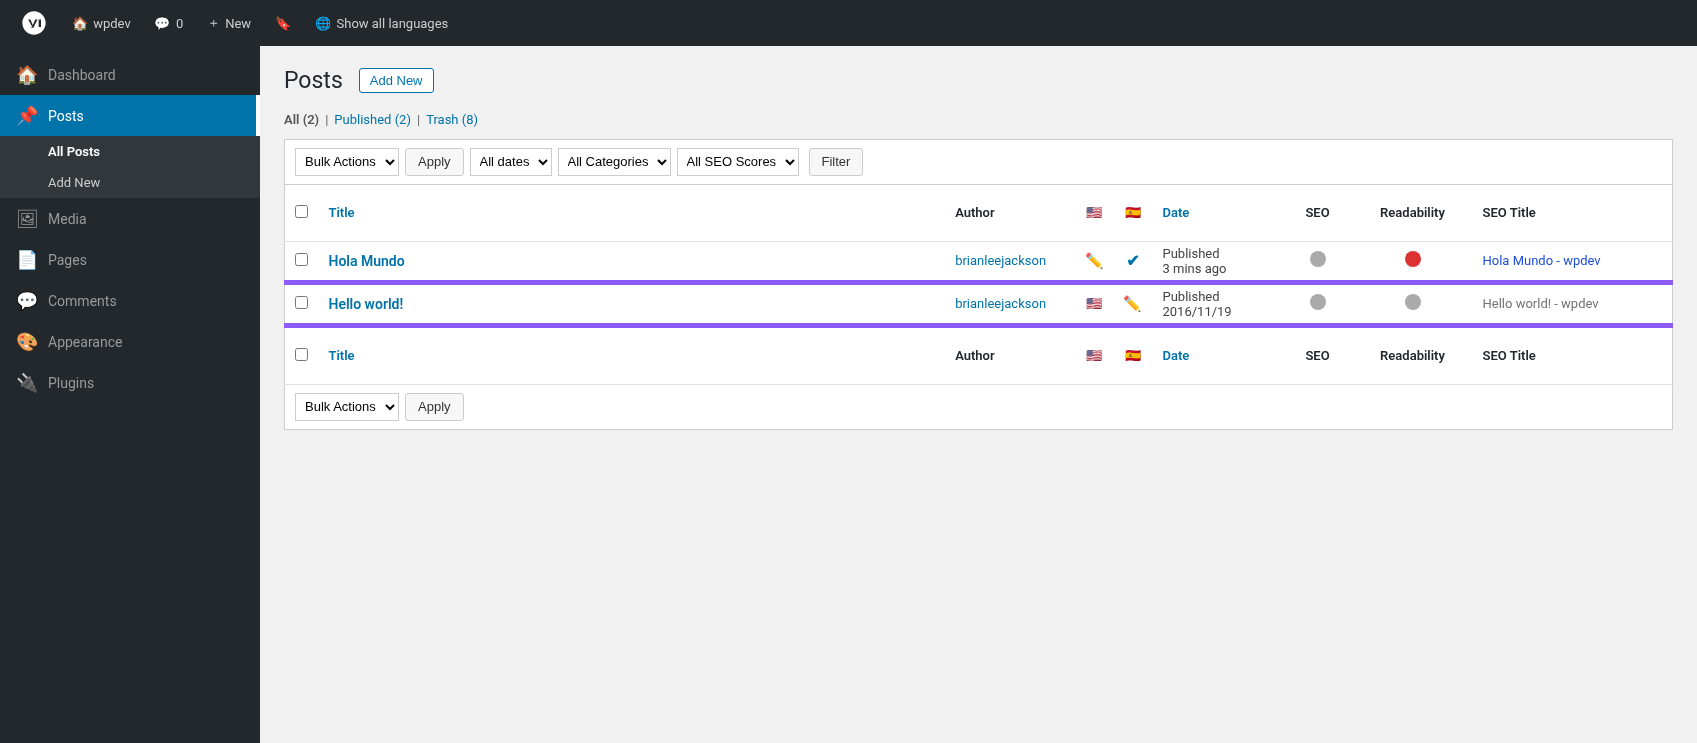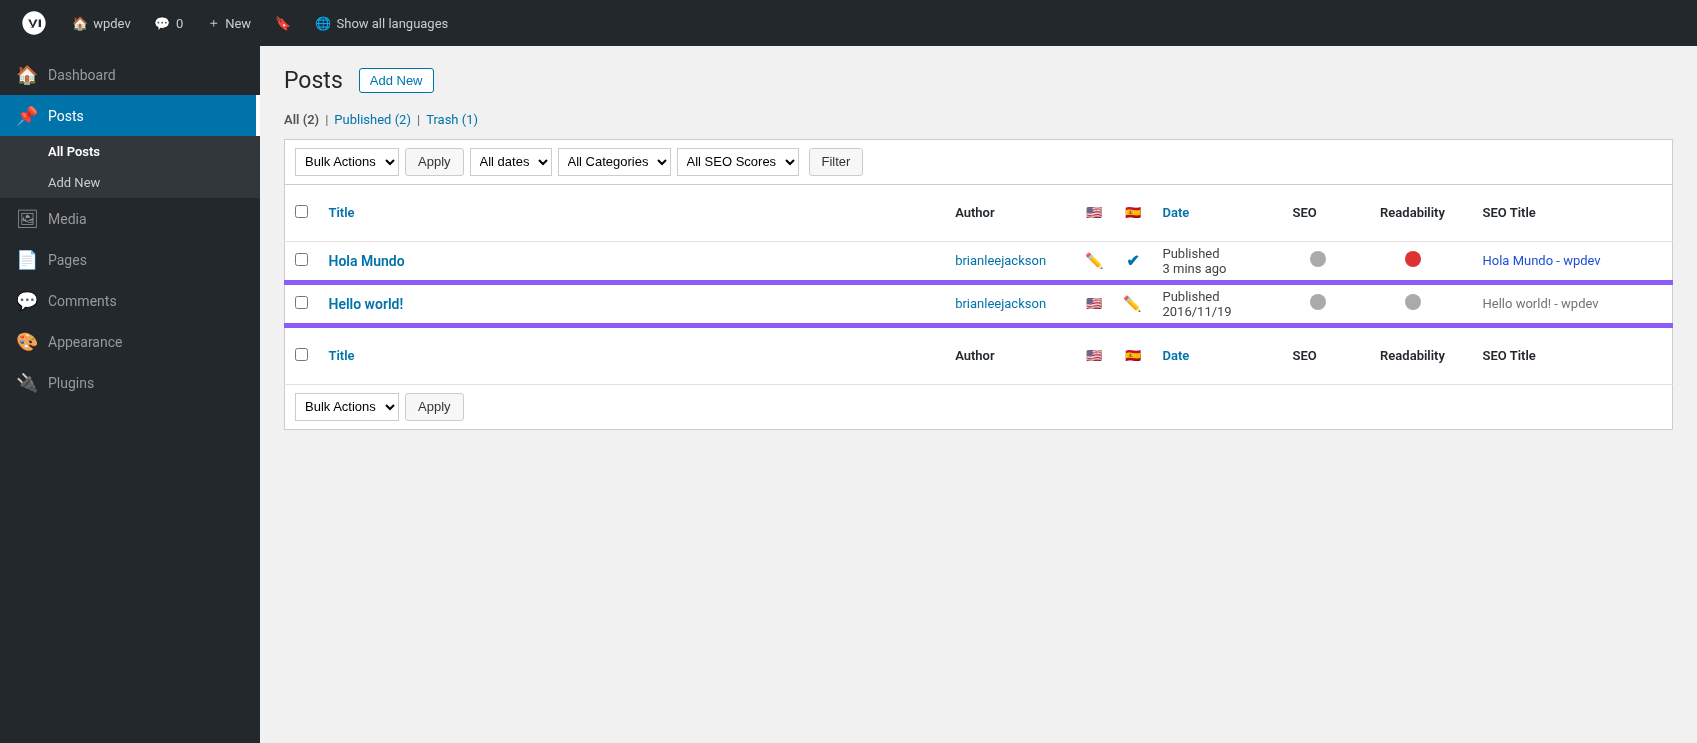--- a/index.html
+++ b/index.html
@@ -120,21 +120,21 @@
       border-bottom: 1px solid #e1e1e1;
       font-weight: 600; color: #23282d; font-size: 13px;
       background: #fff;
     }
     .posts-table th.col-check { width: 34px; }
     .posts-table th.col-title { }
     .posts-table th.col-author { width: 130px; }
     .posts-table th.col-flag1 { width: 38px; text-align: center; }
     .posts-table th.col-flag2 { width: 38px; text-align: center; }
     .posts-table th.col-date { width: 130px; }
-    .posts-table th.col-seo { width: 70px; }
+    .posts-table th.col-seo { width: 70px; text-align: center; }
     .posts-table th.col-readability { width: 120px; text-align: center; }
     .posts-table th.col-seotitle { width: 200px; }
     .posts-table td {
       padding: 4px 10px; vertical-align: middle;
       border-bottom: 5px solid #8b5cf6; font-size: 13px;
       color: #444;
     }
     .post-title-link { color: #0073aa; text-decoration: none; font-size: 14px; font-weight: 600; }
     .author-link { color: #0073aa; text-decoration: none; }
     .dot-grey { width: 16px; height: 16px; border-radius: 50%; background: #aaa; display: inline-block; }
@@ -228,21 +228,21 @@
     <ul class="subsubsub">
       <li>
         <span class="current">All (2)</span>
         <span class="sep"> | </span>
       </li>
       <li>
         <a href="#">Published (2)</a>
         <span class="sep"> | </span>
       </li>
       <li>
-        <a href="#">Trash (1)</a>
+        <a href="#">Trash (8)</a>
       </li>
     </ul>
 
     <div class="filter-bar">
       <select class="filter-select">
         <option value="Bulk Actions">Bulk Actions</option>
       </select>
       <button class="apply-btn">Apply</button>
       <select class="filter-select">
         <option value="All dates">All dates</option>

